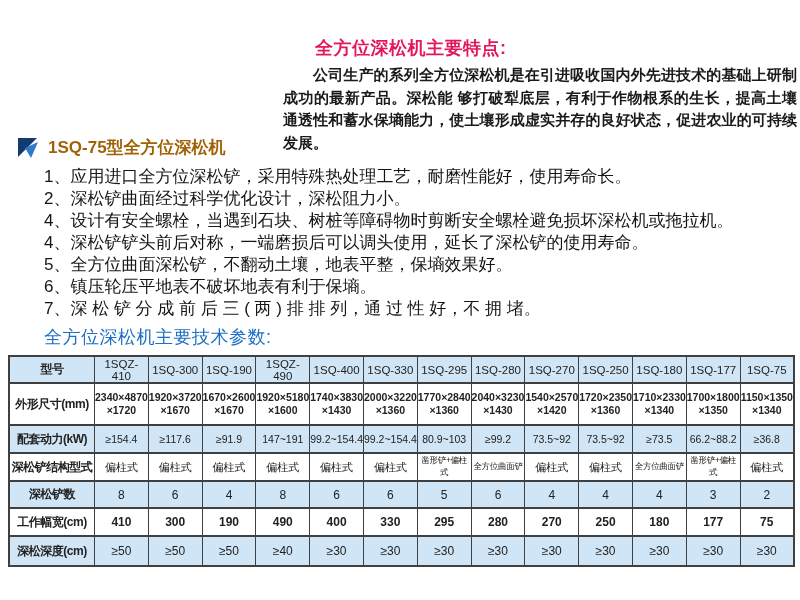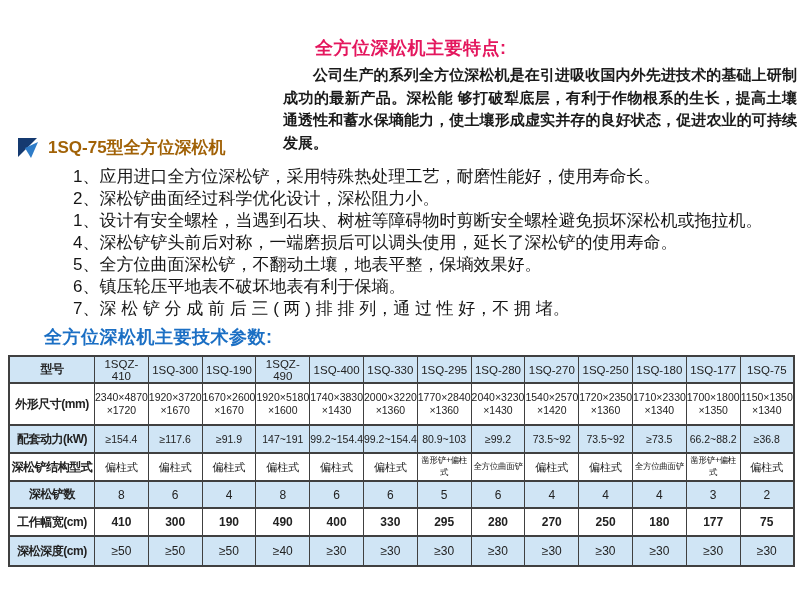--- a/index.html
+++ b/index.html
@@ -19,38 +19,38 @@
   }
   .product-header {
     position:absolute; left:18px; top:136px;
     display:flex; align-items:center; gap:9px;
   }
   .product-title { font-size:17px; font-weight:bold; color:#a16207; }
   .feature-list {
     position:absolute; left:44px; top:166px; width:750px;
     font-size:17px; line-height:22px; color:#151515;
   }
-  .feature-item { white-space:nowrap;margin-left:29px; }
+  .feature-item { white-space:nowrap; }
   .specs-heading {
     position:absolute; left:44px; top:325px;
-    font-size:18px; font-weight:bold; color:#1b6fc4; letter-spacing:0.5px;
+    font-size:18px; font-weight:normal; color:#1b6fc4; letter-spacing:0.5px;
   }
   table.specs-table {
     position:absolute; left:8px; top:355px; width:787px;
     border-collapse:collapse; table-layout:fixed; background:#fff;
     border:2px solid #404040;
   }
   .specs-table td {
     border:1px solid #404040; text-align:center; vertical-align:middle;
     padding:0; color:#222;
   }
   .specs-table tr { border-top:2px solid #404040; border-bottom:2px solid #404040;margin-left:26px; }
   .specs-table tr.shaded td { background:#d0e5f5; }
   .row-model td   { height:25px; font-size:11.5px; }
-  .row-dims td    { height:40px; font-size:10.5px; line-height:13px; }
+  .row-dims td    { height:40px; font-size:10.5px; line-height:13px;font-weight:bold; }
   .row-power td   { height:26px; font-size:10.5px; }
   .row-structure td { height:26px; font-size:11px; }
   .row-structure td.compact-text { font-size:8.5px; letter-spacing:-0.3px; }
   .row-count td   { height:25px; font-size:12px; }
   .row-width td   { height:26px; font-size:12px;font-weight:bold; }
   .row-depth td   { height:28px; font-size:12px; }
   .specs-table td.label-cell { width:84px; font-weight:600; font-size:12px; letter-spacing:-0.5px; }
 </style>
 </head>
 <body>
@@ -63,21 +63,21 @@
   <svg width="21" height="20" viewBox="0 0 21 20">
     <polygon points="0,0 19,0 0,19" fill="#153a70"></polygon>
     <polygon points="7,10 20,4 13,20" fill="#2e7cc8"></polygon>
   </svg>
   <span class="product-title">1SQ-75型全方位深松机</span>
 </div>
 
 <div class="feature-list">
   <div class="feature-item">1、应用进口全方位深松铲，采用特殊热处理工艺，耐磨性能好，使用寿命长。</div>
   <div class="feature-item">2、深松铲曲面经过科学优化设计，深松阻力小。</div>
-  <div class="feature-item">1、设计有安全螺栓，当遇到石块、树桩等障碍物时剪断安全螺栓避免损坏深松机或拖拉机。</div>
+  <div class="feature-item">4、设计有安全螺栓，当遇到石块、树桩等障碍物时剪断安全螺栓避免损坏深松机或拖拉机。</div>
   <div class="feature-item">4、深松铲铲头前后对称，一端磨损后可以调头使用，延长了深松铲的使用寿命。</div>
   <div class="feature-item">5、全方位曲面深松铲，不翻动土壤，地表平整，保墒效果好。</div>
   <div class="feature-item">6、镇压轮压平地表不破坏地表有利于保墒。</div>
   <div class="feature-item">7、深 松 铲 分 成 前 后 三 ( 两 ) 排 排 列，通 过 性 好，不 拥 堵。</div>
 </div>
 
 <div class="specs-heading">全方位深松机主要技术参数:</div>
 
 <table class="specs-table">
   <tbody>

